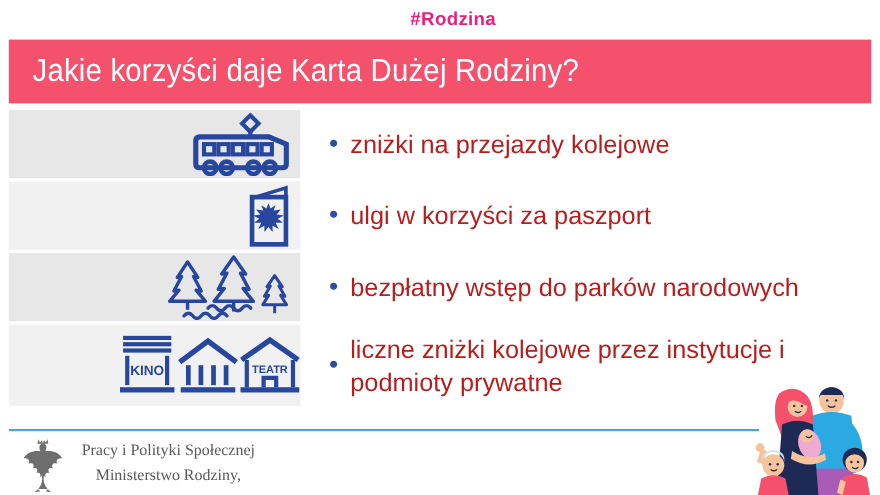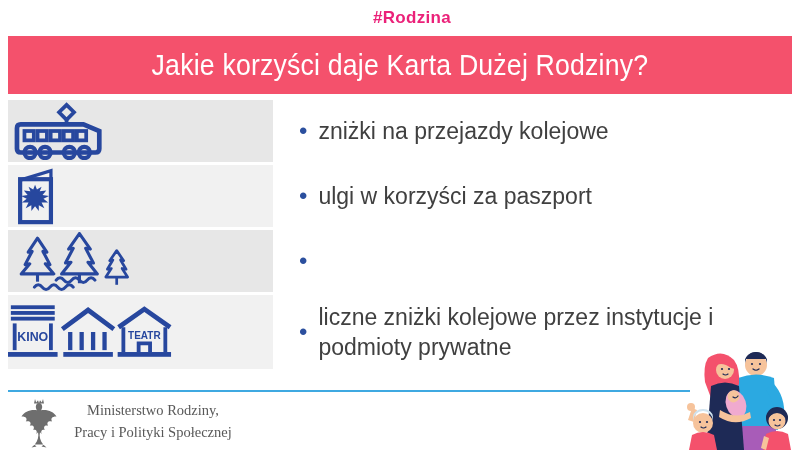--- a/index.html
+++ b/index.html
@@ -3,34 +3,34 @@
 <meta charset="utf-8">
 <style>
   html,body{margin:0;padding:0;background:#fff;}
   .page{position:relative;width:800px;height:450px;background:#ffffff;overflow:hidden;
         font-family:"Liberation Sans",sans-serif;}
 
   .hashtag{position:absolute;top:8px;left:12px;width:100%;text-align:center;
            font-size:17px;font-weight:bold;color:#EB2179;letter-spacing:.3px;}
 
   .banner{position:absolute;left:8px;top:36px;width:784px;height:58px;background:#F4516C;
-          display:flex;align-items:center;justify-content:center;}
+          display:flex;align-items:center;}
   .banner-title{color:#ffffff;font-size:29px;font-weight:400;transform:scaleX(.92);
                 white-space:nowrap;letter-spacing:.2px;}
 
   .rows{position:absolute;left:8px;top:100px;width:784px;display:flex;flex-direction:column;gap:3px;}
   .row{display:flex;align-items:stretch;}
-  .iconbox{width:265px;display:flex;align-items:center;justify-content:flex-start;flex:0 0 auto;}
+  .iconbox{width:265px;display:flex;align-items:center;justify-content:flex-end;flex:0 0 auto;}
   .row:nth-child(odd) .iconbox{background:#E7E7E7;}
   .row:nth-child(even) .iconbox{background:#F1F1F1;}
   .r1,.r2,.r3{height:62px;}
   .r4{height:74px;}
   .bullet-cell{display:flex;align-items:center;padding-left:26px;}
   .bullet-dot{color:#2B4F9E;font-size:24px;margin-right:11px;line-height:1;}
-  .bullet-text{color:#404040;font-size:23px;line-height:1.32;max-width:435px;}
+  .bullet-text{color:#b91c1c;font-size:23px;line-height:1.32;max-width:435px;}
 
   .icon-svg{display:block;}
   .navy-stroke{stroke:#27479E;fill:none;}
   .navy-fill{fill:#27479E;}
 
   .footer-line{position:absolute;left:8px;top:390px;width:682px;height:2px;background:#3FA9E1;}
 
   .ministry{position:absolute;left:18px;top:396px;display:flex;align-items:center;}
   .eagle{width:42px;height:52px;flex:0 0 auto;}
   .ministry-text{font-family:"Liberation Serif",serif;color:#585858;font-size:14.5px;
@@ -98,20 +98,21 @@
           <path class="navy-stroke" stroke-width="4" stroke-linejoin="round" d="M92,2 L106,22 L100,21 L110,40 L103,39 L115,54 L69,54 L81,39 L74,40 L84,21 L78,22 Z"></path>
           <line class="navy-stroke" stroke-width="4" x1="92" y1="54" x2="92" y2="66"></line>
           <path class="navy-stroke" stroke-width="3.5" stroke-linejoin="round" d="M140,24 L149,37 L145,36 L152,48 L147,47 L154,58 L126,58 L133,47 L128,48 L135,36 L131,37 Z"></path>
           <line class="navy-stroke" stroke-width="3.5" x1="140" y1="58" x2="140" y2="68"></line>
           <path class="navy-stroke" stroke-width="4" stroke-linecap="round" d="M62,62 c3,-4 7,-4 10,0 c3,4 7,4 10,0 c3,-4 7,-4 10,0 c3,4 7,4 10,0 c3,-4 7,-4 10,0"></path>
           <path class="navy-stroke" stroke-width="4" stroke-linecap="round" d="M34,71 c3,-4 7,-4 10,0 c3,4 7,4 10,0 c3,-4 7,-4 10,0 c3,4 7,4 10,0 c3,-4 7,-4 10,0"></path>
         </svg>
       </div>
       <div class="bullet-cell">
         <span class="bullet-dot">•</span>
+        <span class="bullet-text">bezpłatny wstęp do parków narodowych</span>
       </div>
     </div>
 
     <div class="row r4">
       <div class="iconbox">
         <svg class="icon-svg" width="164" height="58" viewBox="0 0 172 60">
 
           <rect class="navy-fill" x="3" y="2" width="46" height="4"></rect>
           <rect class="navy-fill" x="3" y="8" width="46" height="4"></rect>
           <rect class="navy-fill" x="3" y="14" width="46" height="4"></rect>
@@ -156,22 +157,22 @@
                  L24.2,48.5 C21,44.5 20,40 21,36.2 L22.6,38
                  C21.5,35 22.8,33 25.8,34 C24,30.8 25.8,28.8 29.2,29.8
                  C27.2,26.5 29.2,24.5 33.2,25.5 C31.2,22.5 33.2,20.3 37.5,20.5
                  C34.5,15.5 28.5,13.2 22.2,14.2 C22.5,13.2 23.2,12.2 23.2,11
                  C23.2,9 22.2,7 20,7 Z"></path>
         <path d="M15.5,48.8 L12.5,51.5 L17.5,50.5 Z"></path>
         <path d="M24.5,48.8 L27.5,51.5 L22.5,50.5 Z"></path>
       </g>
     </svg>
     <div class="ministry-text">
+      <div>Pracy i Polityki Społecznej</div>
       <div>Ministerstwo Rodziny,</div>
-      <div>Pracy i Polityki Społecznej</div>
     </div>
   </div>
 
   <svg class="family" viewBox="0 0 116 110">
 
     <circle cx="72" cy="25" r="11" fill="#F6C39B"></circle>
     <path d="M61,24 a11,11 0 0 1 22,0 l0,-3 a11,9 0 0 0 -22,0 Z" fill="#1E2A56"></path>
     <path d="M61,23 a11,11 0 0 1 22,0 v-4 h-22 Z" fill="#1E2A56"></path>
     <path d="M54,38 q18,-7 36,0 l4,52 h-44 Z" fill="#2BA9E1"></path>
     <rect x="58" y="86" width="34" height="24" fill="#A85CB8"></rect>

